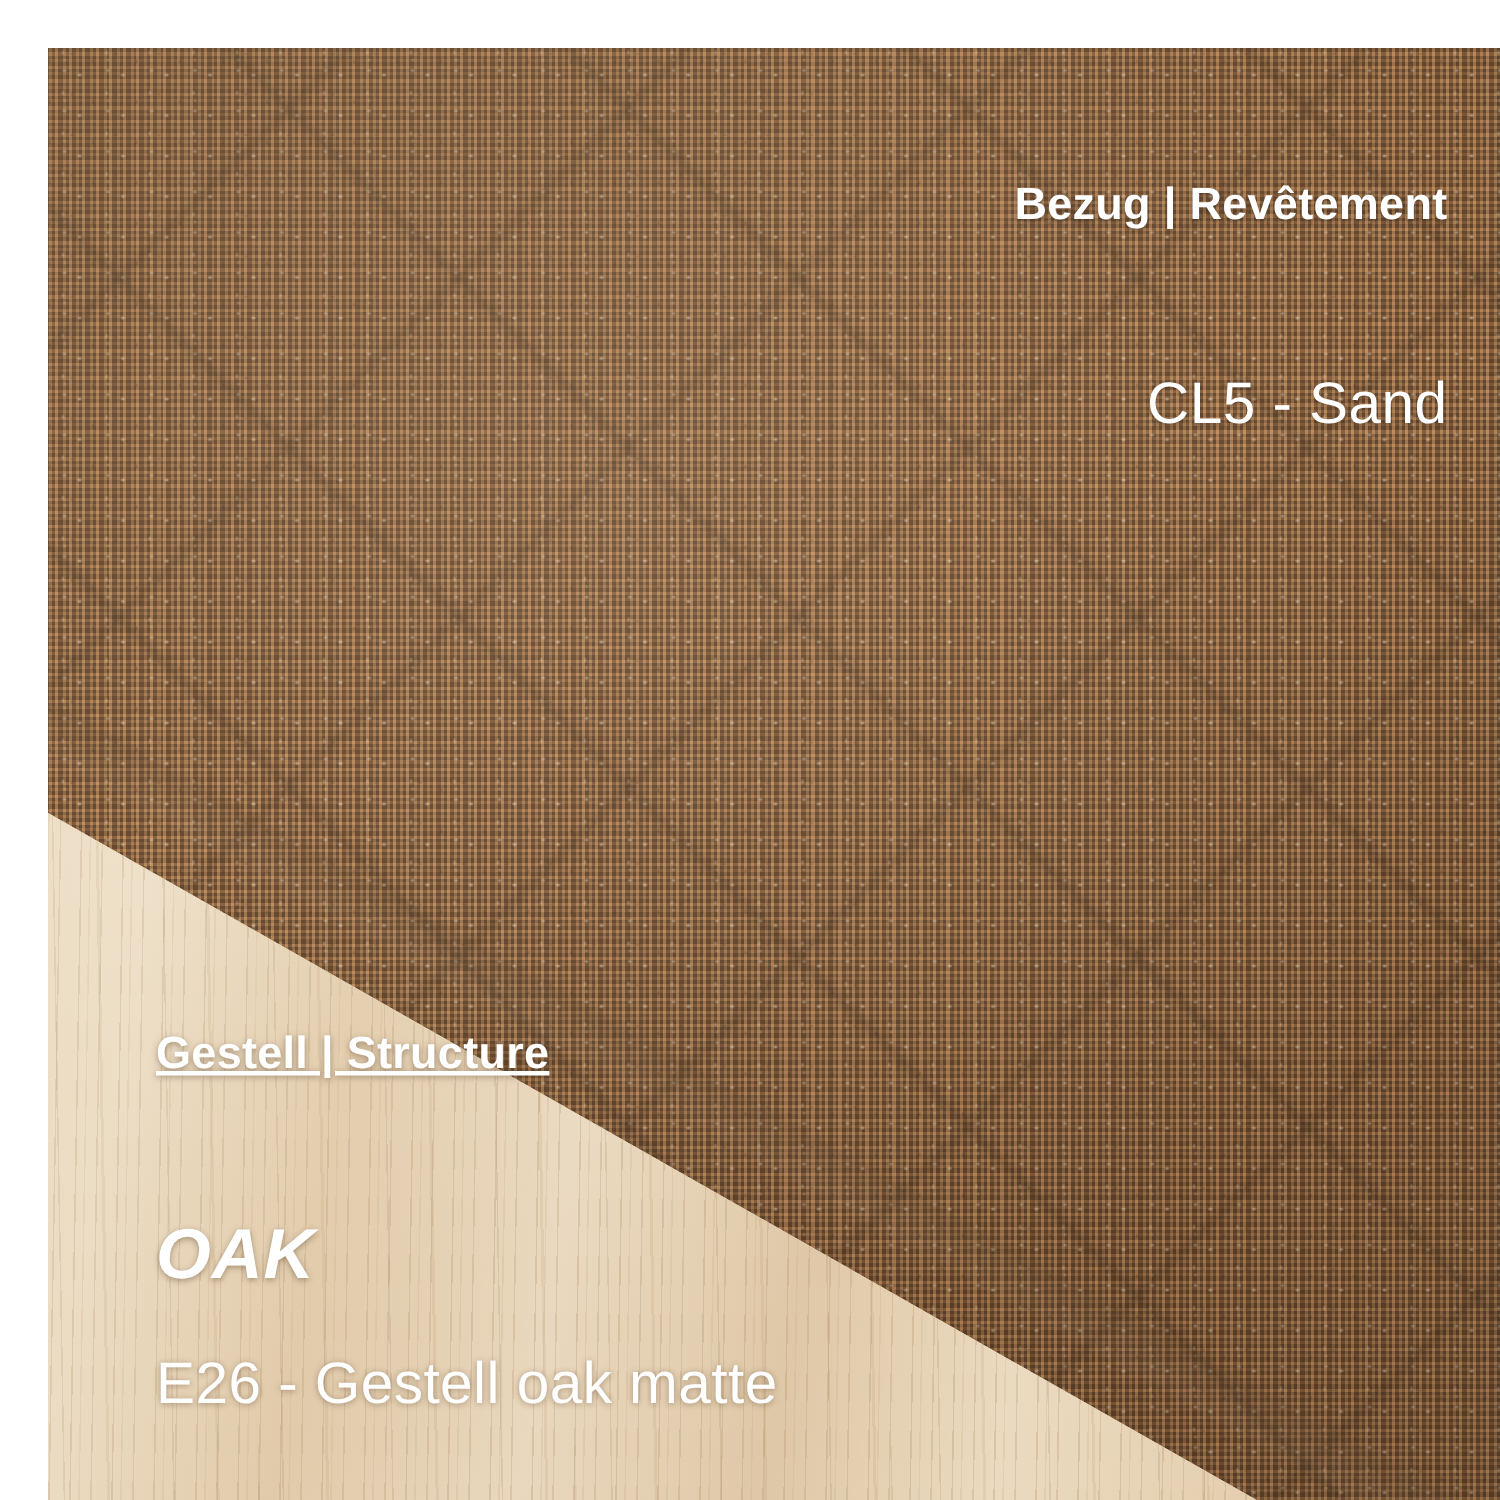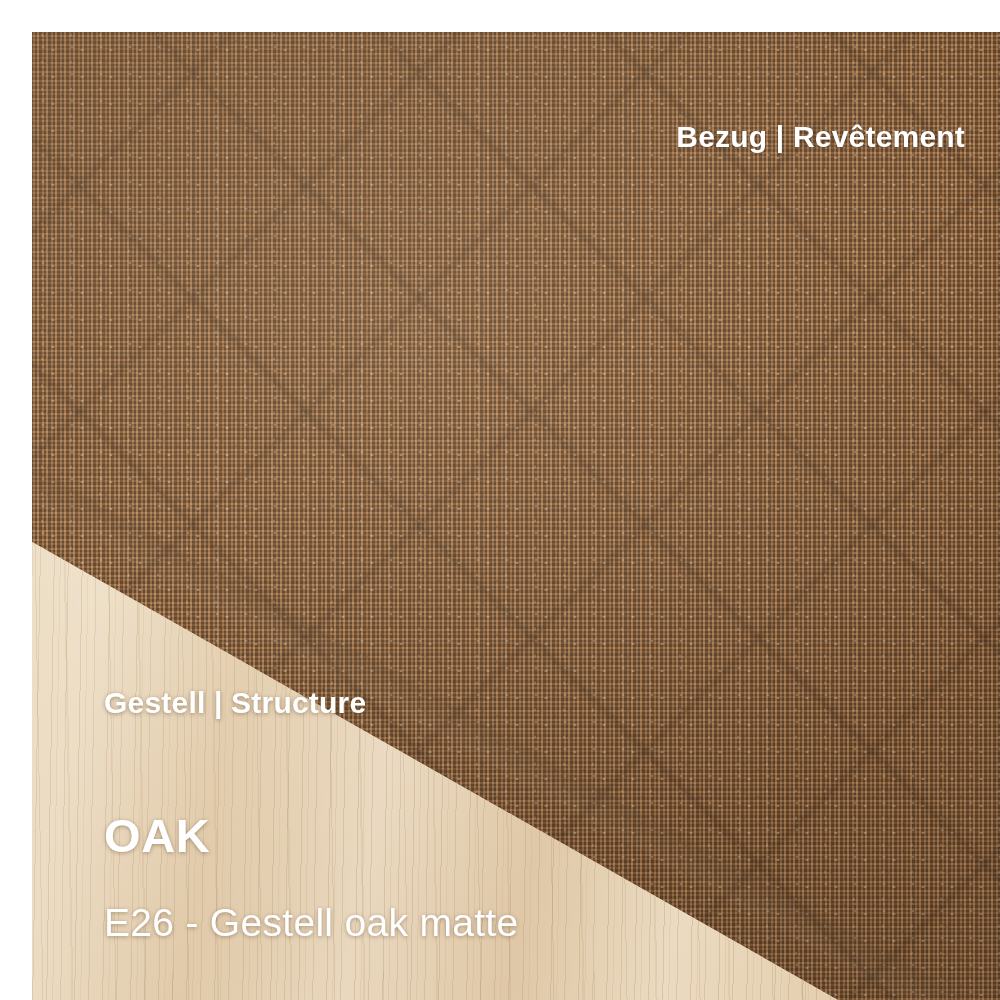--- a/index.html
+++ b/index.html
@@ -168,25 +168,25 @@
     font-weight:300;
     letter-spacing:0.3px;
     line-height:1.0;
     text-shadow:0 1px 3px rgba(40,28,18,0.35);
     white-space:nowrap;
   }
 
   .block-fabric .kicker { margin-bottom:66px; }
   .block-fabric .title  { margin-bottom:14px; }
 
-  .block-wood .kicker   { margin-bottom:62px; }
+  .block-wood .kicker   { margin-bottom:62px;text-decoration:underline; }
   .block-wood .title    { margin-bottom:12px; }
   .block-wood .subtitle { text-shadow:0 1px 4px rgba(90,65,40,0.45); }
   .block-wood .kicker   { text-shadow:0 1px 4px rgba(90,65,40,0.50); }
-  .block-wood .title    { text-shadow:0 1px 4px rgba(90,65,40,0.45); }
+  .block-wood .title    { text-shadow:0 1px 4px rgba(90,65,40,0.45);font-style:italic; }
 </style>
 </head>
 <body>
 
 <div id="swatch-card">
 
   <div class="fabric-layer">
     <div class="fabric-weave"></div>
     <div class="fabric-nubs"></div>
     <div class="fabric-quilt"></div>
@@ -197,20 +197,21 @@
     <div class="wood-base"></div>
     <div class="wood-grain"></div>
     <div class="wood-fleck"></div>
     <div class="wood-shade"></div>
   </div>
 
   <div class="seam"></div>
 
   <div class="text-block block-fabric">
     <div class="kicker">Bezug | Revêtement</div>
+    <div class="subtitle">CL5 - Sand</div>
   </div>
 
   <div class="text-block block-wood">
     <div class="kicker">Gestell | Structure</div>
     <div class="title">OAK</div>
     <div class="subtitle">E26 - Gestell oak matte</div>
   </div>
 
 </div>
 

